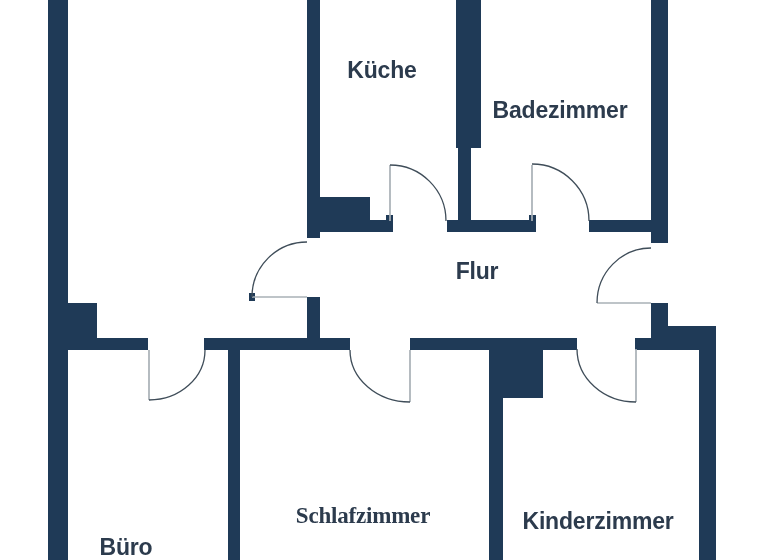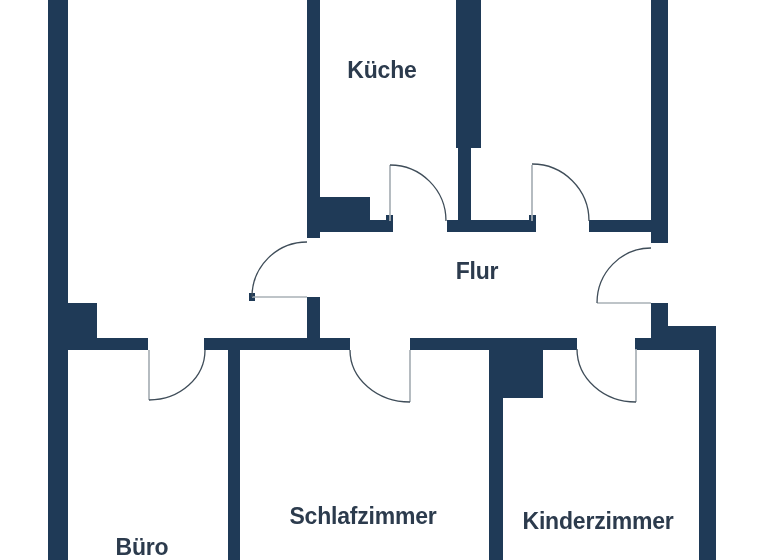--- a/index.html
+++ b/index.html
@@ -21,22 +21,22 @@
     font-size:23px;
     font-weight:700;
     letter-spacing:-0.2px;
     white-space:nowrap;
     user-select:none;
   }
   .lbl-wohnzimmer{left:183px;top:139px;}
   .lbl-kueche{left:382px;top:70px;}
   .lbl-badezimmer{left:560px;top:110px;}
   .lbl-flur{left:477px;top:271px;}
-  .lbl-buero{left:142px;top:547px;}
-  .lbl-schlafzimmer{left:363px;top:516px;}
+  .lbl-buero{left:126px;top:547px;}
+  .lbl-schlafzimmer{left:363px;top:516px;font-family:Liberation Serif, serif;}
   .lbl-kinderzimmer{left:598px;top:521px;text-align:center;}
 </style>
 </head>
 <body>
 
 <div class="canvas">
 
   <svg width="768" height="560" viewBox="0 0 768 560">
 
     <rect class="wall" x="48" y="0" width="20" height="560"></rect>
@@ -80,17 +80,18 @@
     <path class="arc" d="M149,400 A56,50 0 0 0 205,350"></path>
     <path class="arc" d="M252,297 A55,55 0 0 1 307,242"></path>
     <path class="arc" d="M390,165 A56,56 0 0 1 446,221"></path>
     <path class="arc" d="M532,164 A57,57 0 0 1 589,221"></path>
     <path class="arc" d="M597,303 A54,55 0 0 1 651,248"></path>
     <path class="arc" d="M350,350 A60,52 0 0 0 410,402"></path>
     <path class="arc" d="M577,349 A59,53 0 0 0 636,402"></path>
   </svg>
 
   <div class="room-label lbl-kueche">Küche</div>
+  <div class="room-label lbl-badezimmer">Badezimmer</div>
   <div class="room-label lbl-flur">Flur</div>
   <div class="room-label lbl-buero">Büro</div>
   <div class="room-label lbl-schlafzimmer">Schlafzimmer</div>
   <div class="room-label lbl-kinderzimmer">Kinderzimmer</div>
 </div>
 
 </body></html>

